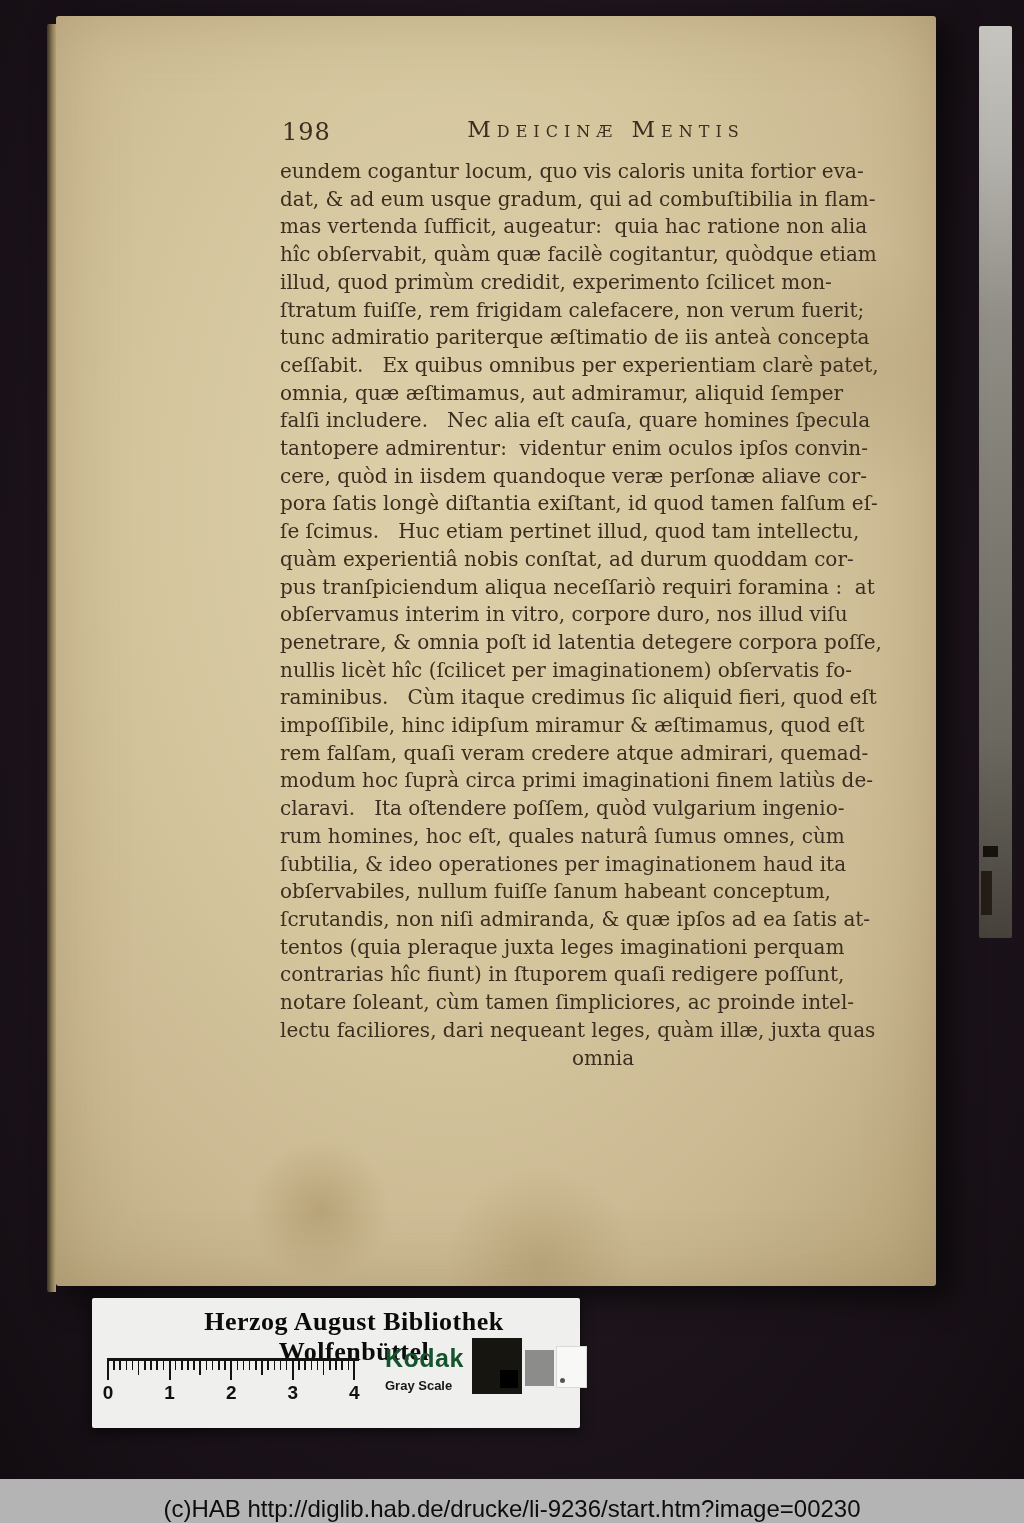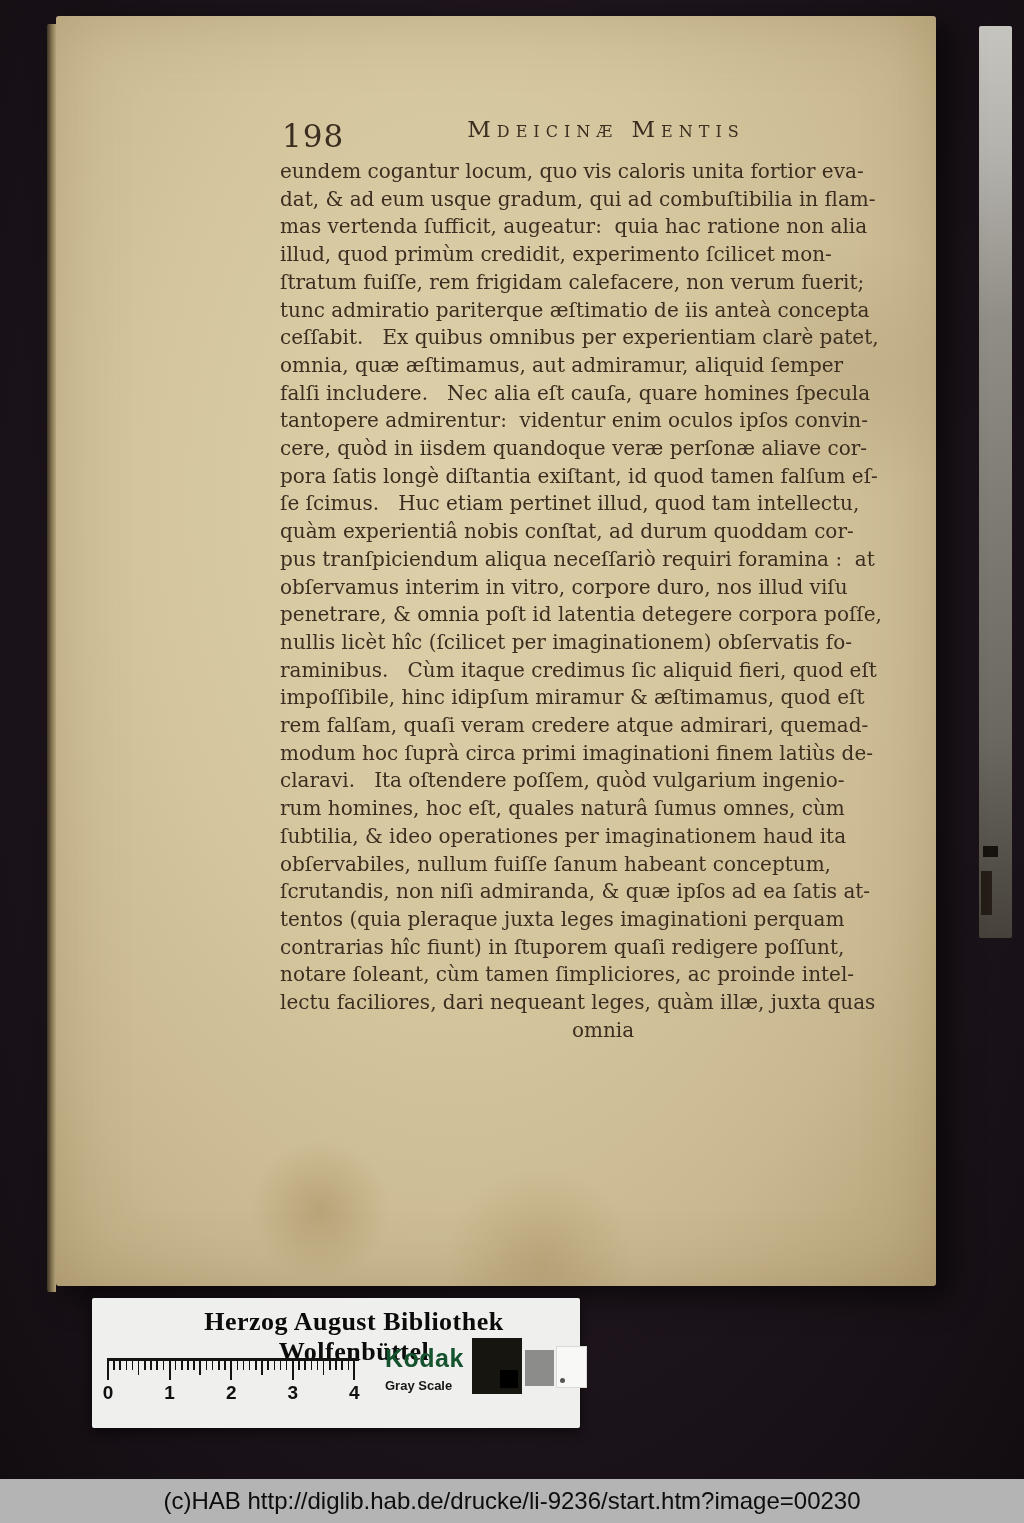--- a/index.html
+++ b/index.html
@@ -36,21 +36,21 @@
     content:""; position:absolute; left:-9px; top:8px; bottom:-6px; width:9px;
     background: linear-gradient(to right, #3c3326, #8d7c58 60%, #b3a178);
     border-radius:2px 0 0 2px;
   }
 
   .text-block { position:absolute; left:224px; top:100px; width:652px; color:var(--ink, #3b2e20); }
 
   .header-row { position:relative; height:34px; text-align:center; margin-bottom:8px; }
   .pagenum {
     position:absolute; left:2px; top:2px;
-    font-size:31px; letter-spacing:1px;
+    font-size:24px; letter-spacing:1px;
   }
   .running-title {
     font-variant: small-caps;
     font-size:23px; letter-spacing:6px;
   }
 
   .body { font-size:20px; line-height:27.7px; }
   .body .line { white-space:pre; }
 
   .catchword-row { text-align:center; font-size:20px; line-height:27.7px; padding-right:6px; }
@@ -95,21 +95,21 @@
   .swatch.dark  { left:380px; top:40px; width:50px; height:56px; background:#17150f; }
   .swatch.dark::after { content:""; position:absolute; right:4px; bottom:6px; width:18px; height:18px; background:#000; }
   .swatch.mid   { left:433px; top:52px; width:29px; height:36px; background:#8c8c8a; }
   .swatch.light { left:464px; top:48px; width:31px; height:42px; background:#f8f8f6; border:1px solid #d9d9d5; }
   .swatch.light::after { content:""; position:absolute; left:3px; bottom:4px; width:5px; height:5px; background:#555; border-radius:50%; }
 
   
   #caption-bar {
     position:absolute; left:0; top:1479px; width:1024px; height:44px;
     background:var(--caption-bg, #b4b4b4);
-    display:flex; align-items:center; justify-content:center;
+    display:flex; align-items:flex-end; justify-content:center;
     font-family:"Liberation Sans", sans-serif; font-size:24px; color:#0d0d0d;
   }
 </style>
 </head>
 <body>
 
 <div id="stage">
 
   <div id="book-edge">
     <div class="edge-mark-a"></div>
@@ -119,20 +119,21 @@
   <div id="paper">
     <div class="text-block">
       <div class="header-row">
         <span class="pagenum">198</span>
         <span class="running-title">Mdeicinæ Mentis</span>
       </div>
       <div class="body">
           <div class="line">eundem cogantur locum, quo vis caloris unita fortior eva-</div>
           <div class="line">dat, &amp; ad eum usque gradum, qui ad combuſtibilia in flam-</div>
           <div class="line">mas vertenda ſufficit, augeatur:  quia hac ratione non alia</div>
+          <div class="line">hîc obſervabit, quàm quæ facilè cogitantur, quòdque etiam</div>
           <div class="line">illud, quod primùm credidit, experimento ſcilicet mon-</div>
           <div class="line">ſtratum fuiſſe, rem frigidam calefacere, non verum fuerit;</div>
           <div class="line">tunc admiratio pariterque æſtimatio de iis anteà concepta</div>
           <div class="line">ceſſabit.   Ex quibus omnibus per experientiam clarè patet,</div>
           <div class="line">omnia, quæ æſtimamus, aut admiramur, aliquid ſemper</div>
           <div class="line">falſi includere.   Nec alia eſt cauſa, quare homines ſpecula</div>
           <div class="line">tantopere admirentur:  videntur enim oculos ipſos convin-</div>
           <div class="line">cere, quòd in iisdem quandoque veræ perſonæ aliave cor-</div>
           <div class="line">pora ſatis longè diſtantia exiſtant, id quod tamen falſum eſ-</div>
           <div class="line">ſe ſcimus.   Huc etiam pertinet illud, quod tam intellectu,</div>

